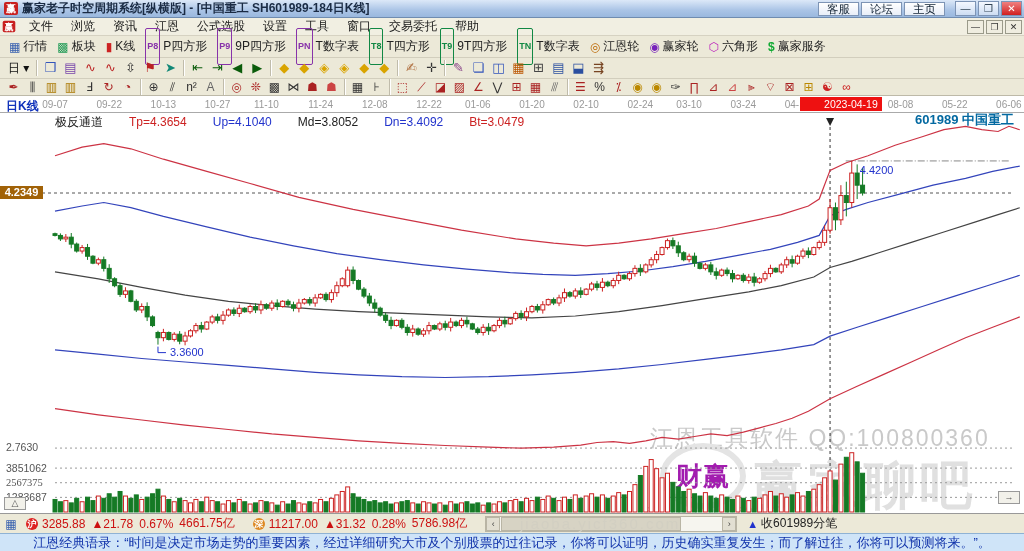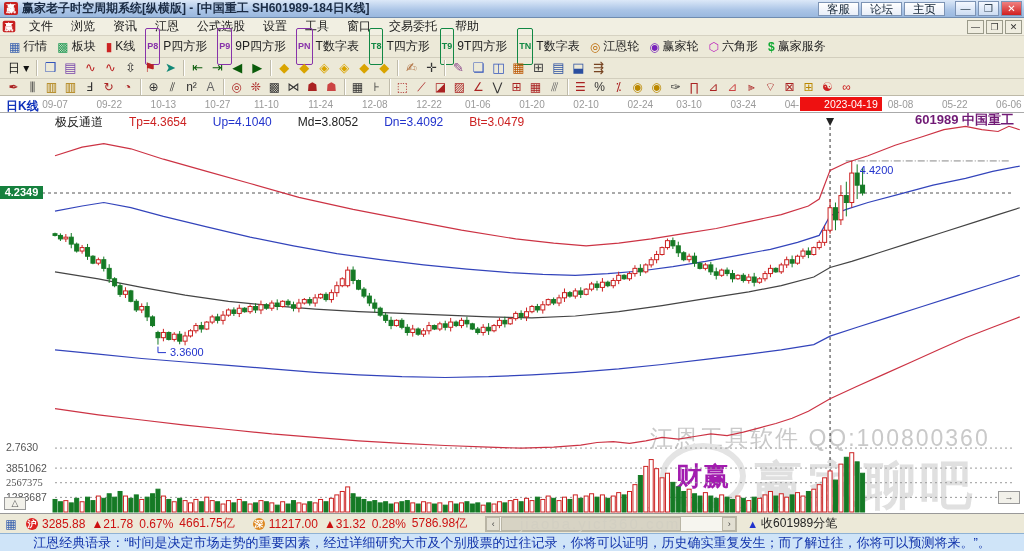--- a/index.html
+++ b/index.html
@@ -52,22 +52,22 @@
   .period-label { position:absolute; left:6px; top:2px; color:#1133bb; font-size:12px; font-weight:bold; }
   .dtick { position:absolute; top:3px; width:44px; text-align:center; }
   .cursor-datebox { position:absolute; top:1px; height:14px; line-height:14px; padding:0 4px;
     background:#ee1111; color:#fff; font-size:10.5px; }
 
   
   .chart { position:relative; height:400px; background:#fff; }
   .chart svg { position:absolute; left:0; top:0; }
   .indic-row { position:absolute; left:55px; top:1px; font-size:12px; white-space:nowrap; }
   .indic-row span { margin-right:26px; }
-  .stock-label { position:absolute; right:10px; top:-2px; font-size:13px; font-weight:bold; color:#701a75; }
-  .price-tag { position:absolute; left:0; top:73px; width:43px; background:#15803d; color:#fff;
+  .stock-label { position:absolute; right:10px; top:-2px; font-size:13px; font-weight:bold; color:#0369a1; }
+  .price-tag { position:absolute; left:0; top:73px; width:43px; background:#a16207; color:#fff;
     font-size:11px; line-height:13px; text-align:center; font-weight:bold; }
   .low-label  { position:absolute; font-size:11px; color:#2233cc; }
   .high-label { position:absolute; font-size:11px; color:#2233cc; }
   .grid-label { position:absolute; font-size:10.5px; color:#555; left:6px; }
   .wm1 { position:absolute; left:650px; top:310px; font-size:23px; color:#c9c9c9; letter-spacing:2px; }
   .wm2 { position:absolute; left:752px; top:338px; font-size:52px; font-weight:bold; color:#e0e0e0; letter-spacing:4px; }
   .wm-logo { position:absolute; left:660px; top:330px; width:86px; height:66px; border:6px solid #e4e4e4;
     border-radius:50%; color:#a21caf; font-size:26px; font-weight:bold; display:flex; align-items:center;
     justify-content:center; letter-spacing:1px; }
   .wm-url { position:absolute; left:640px; top:392px; font-size:16px; color:#d8d8d8; letter-spacing:3px; }

